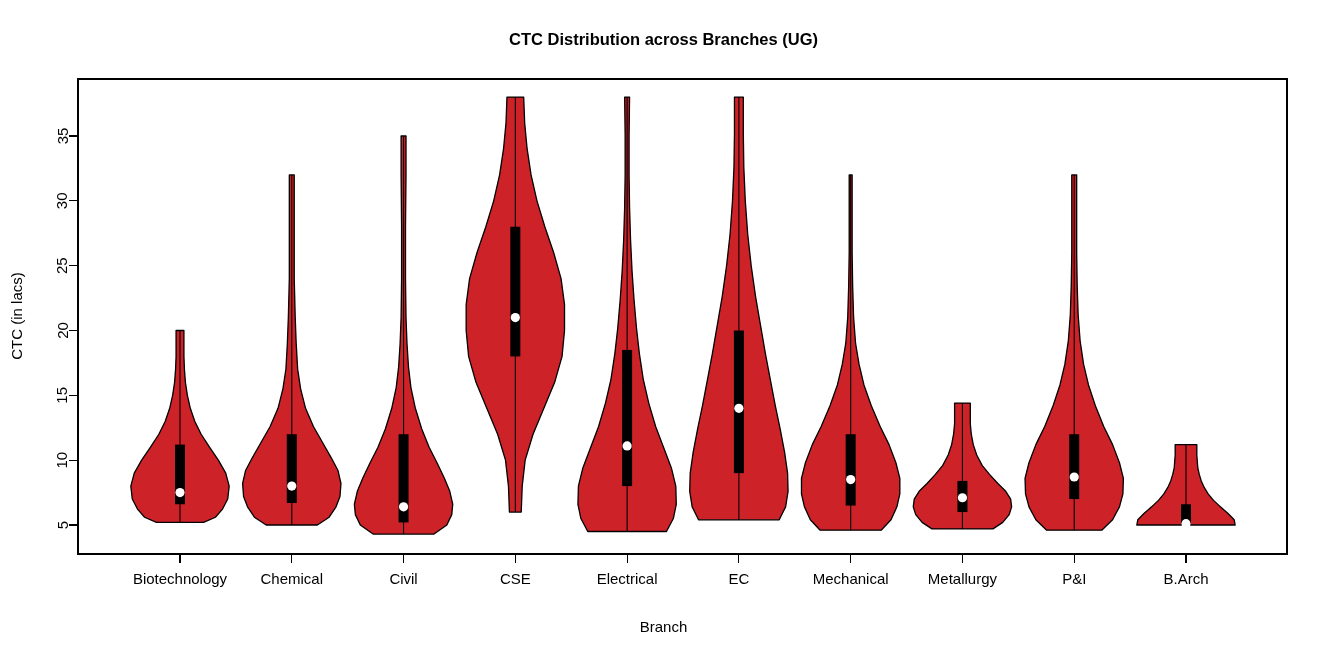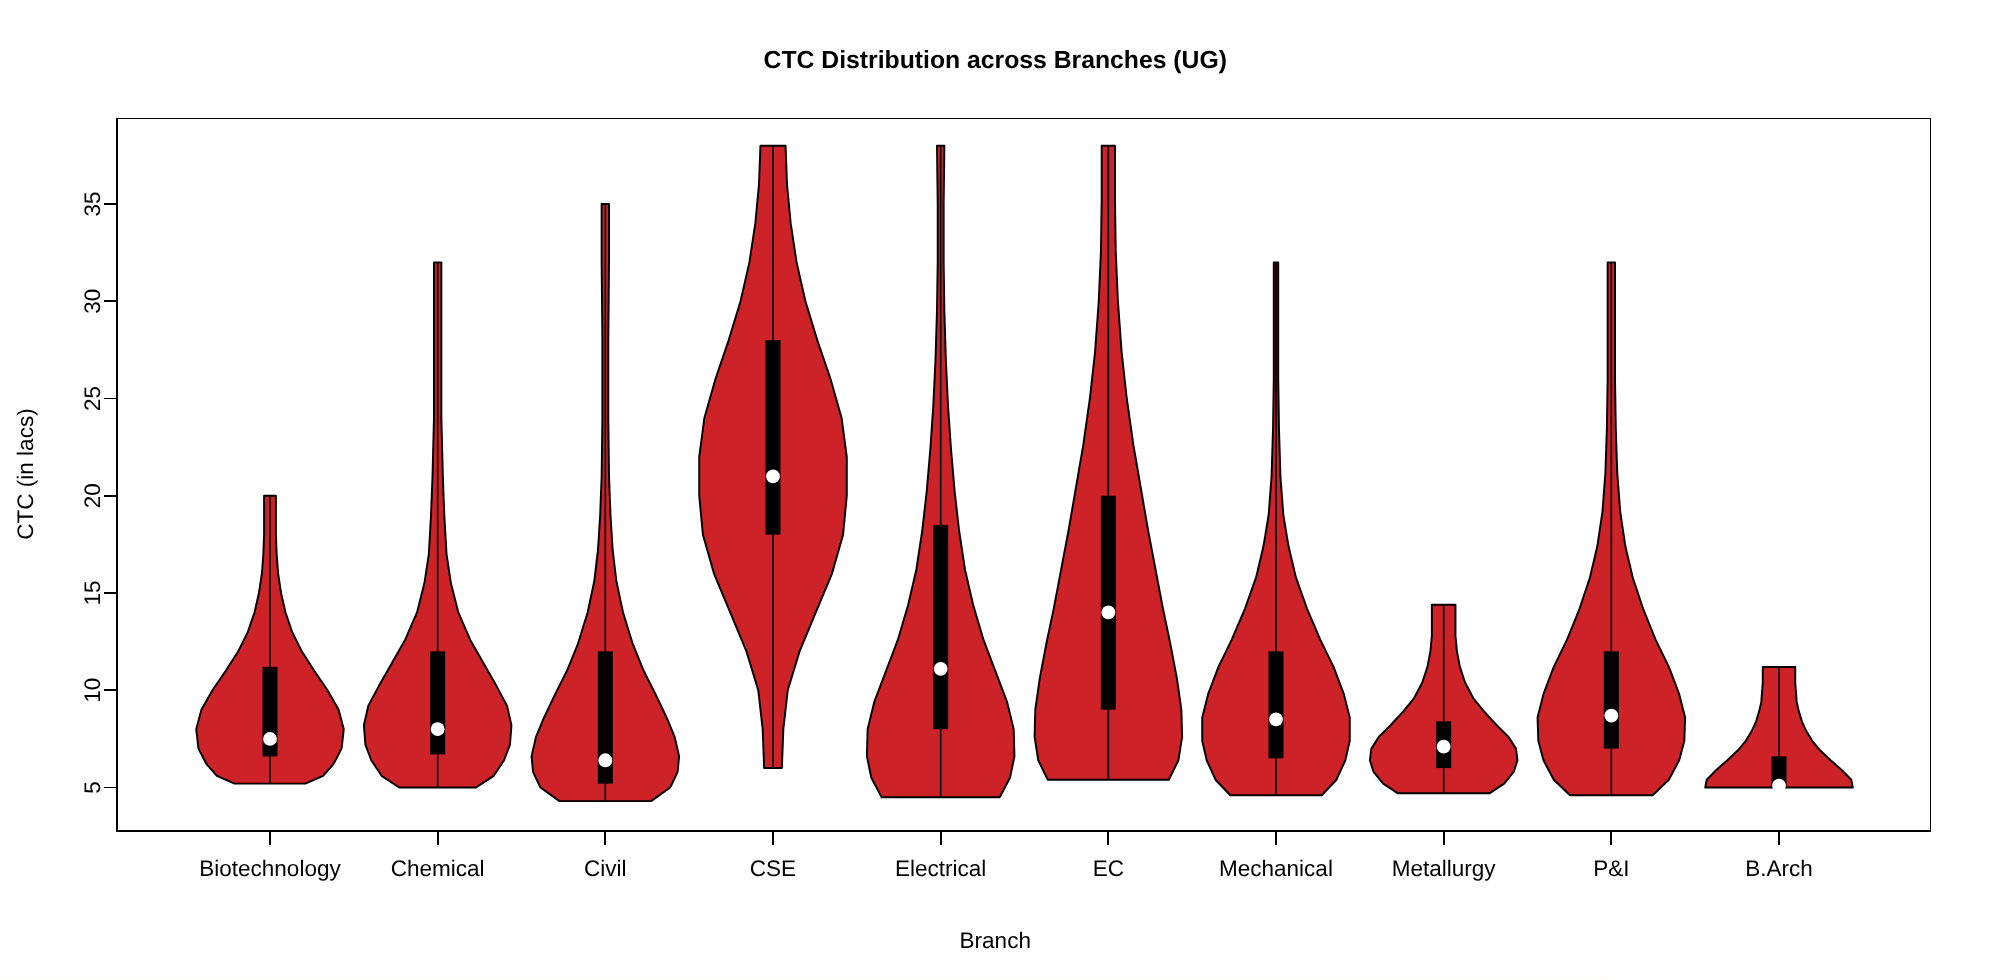--- a/index.html
+++ b/index.html
@@ -10,21 +10,21 @@
   body {
     width: 1327px;
     height: 653px;
     font-family: "Liberation Sans", sans-serif;
     overflow: hidden;
   }
   #plot-root {
     position: relative;
     width: 1075px;
     height: 653px;
-    background: #fef9c3;
+    background: #ef4444;
   }
   svg#violin-svg {
     display: block;
     width: 1327px;
     height: 653px;
   }
   .axis-line {
     stroke: #000000;
     stroke-width: 1.2;
     fill: none;

